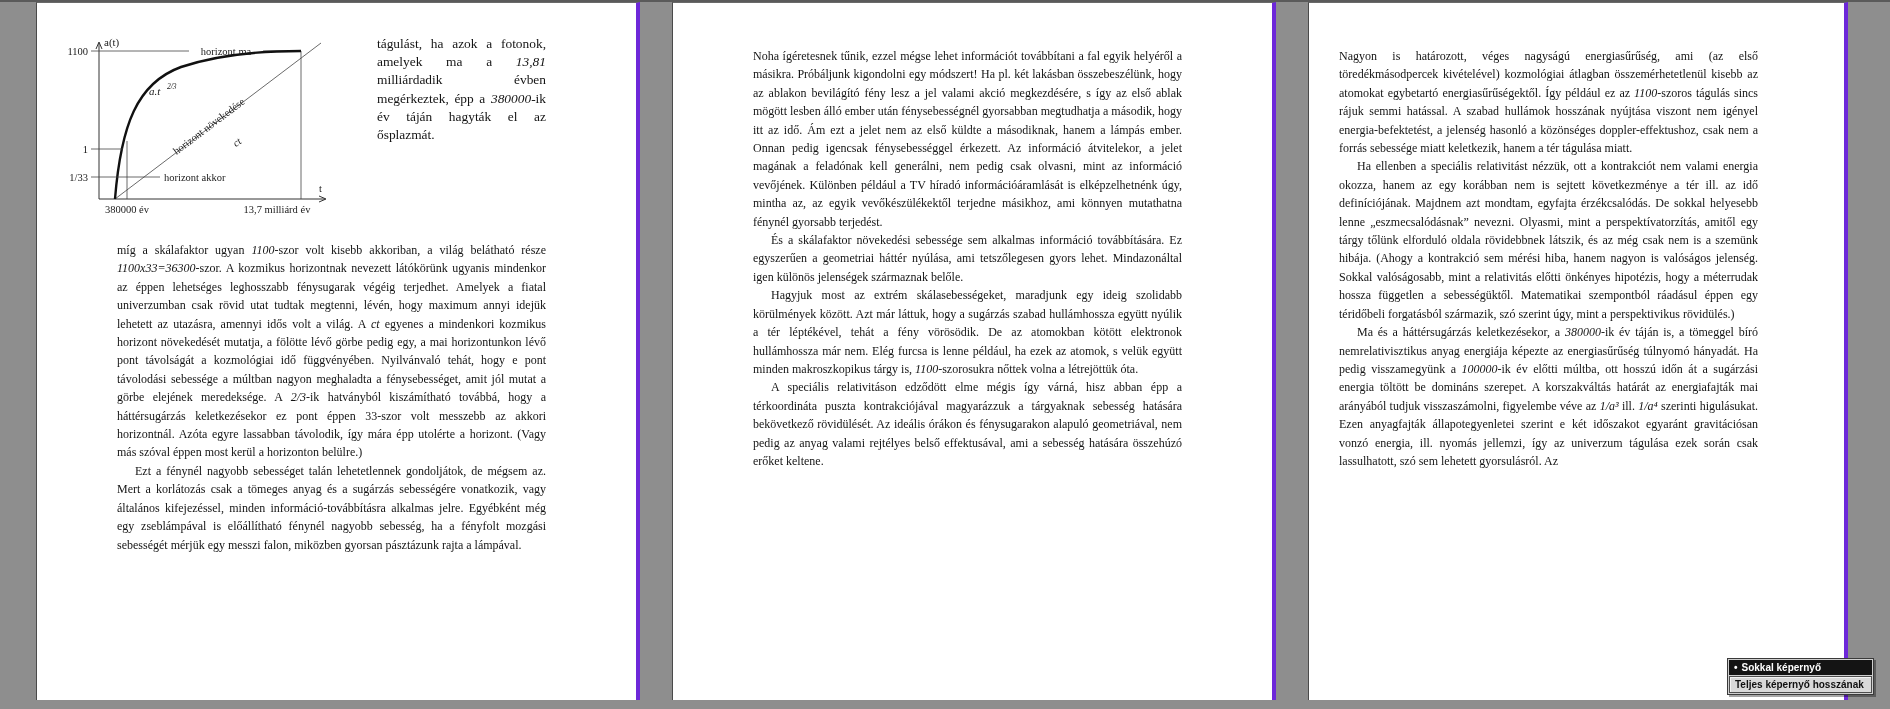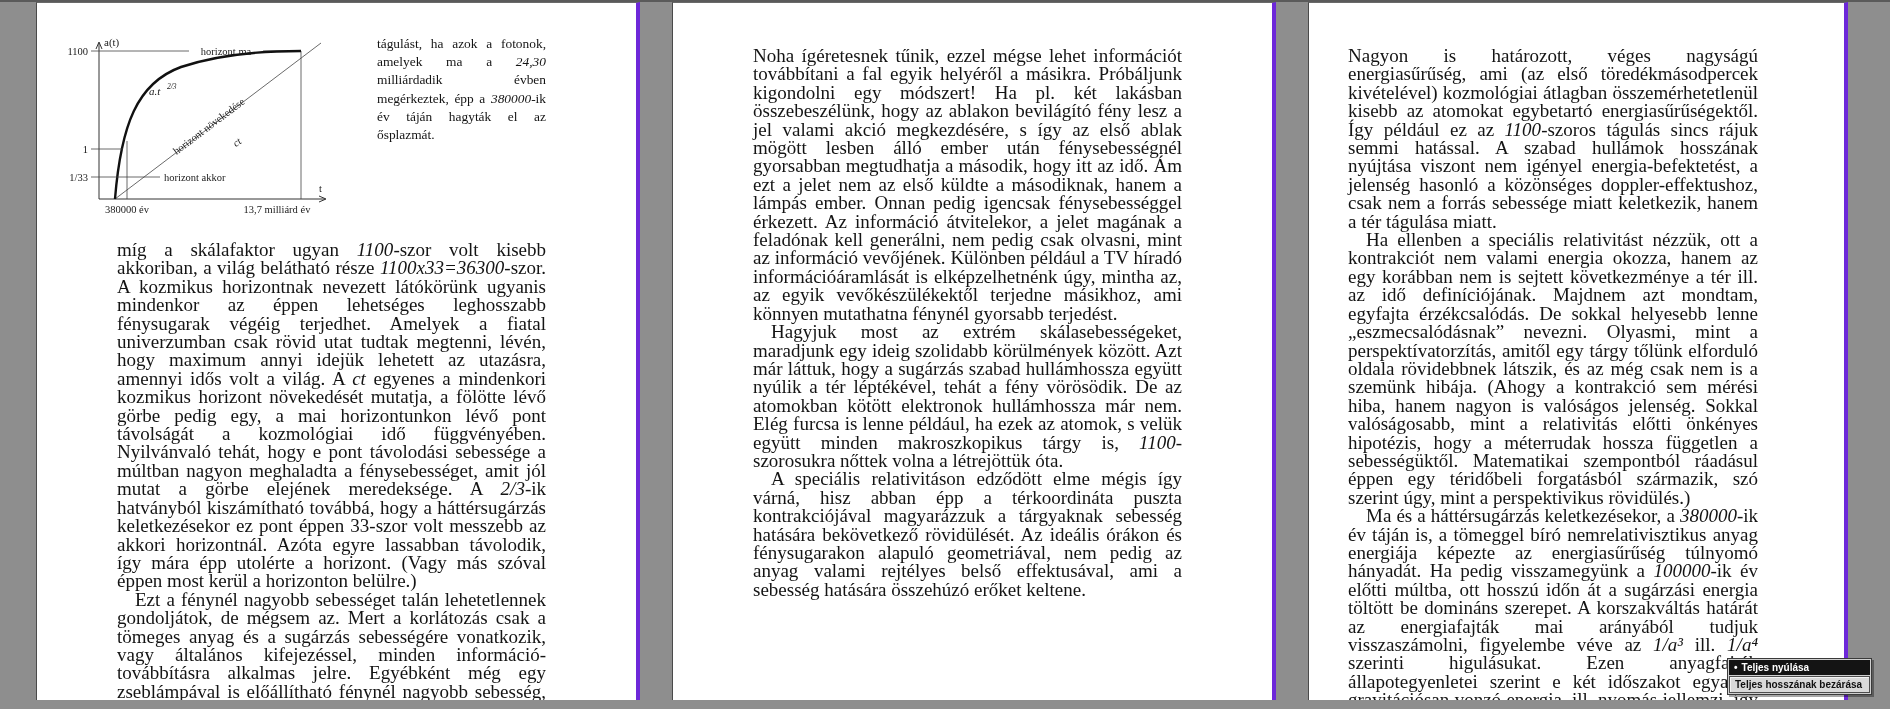--- a/index.html
+++ b/index.html
@@ -13,25 +13,25 @@
 
   .page{
     position:absolute;top:2px;height:698px;background:#ffffff;
     box-sizing:border-box;color:#141414;
     border-left:1px solid #4a4a4a;border-top:1px solid #6a6a6a;
     border-right:4px solid #6d28d9;
     overflow:hidden;
   }
   .page1{left:36px;width:604px;padding:26px 90px 0 80px;}
   .page2{left:672px;width:604px;padding:44px 90px 0 80px;}
-  .page3{left:1308px;width:540px;padding:44px 86px 0 39px;}
+  .page3{left:1308px;width:540px;padding:44px 86px 0 30px;}
 
   .para{
     margin:0;text-align:justify;
-    font-size:19px;line-height:18.4px;
+    font-size:12px;line-height:18.4px;
     hyphens:none;
   }
   .ind{text-indent:18px;}
   .ind8{text-indent:8px;}
 
   .p1-top{display:flex;align-items:flex-start;min-height:212px;}
   .figure{margin-left:-54px;flex:0 0 auto;}
   .sidecol{flex:1 1 auto;margin-left:44px;margin-top:6px;}
   .sidecol .para{font-size:13.4px;line-height:18.2px;}
 
@@ -89,40 +89,41 @@
         <text class="it" x="86" y="66" font-size="11">a.t</text>
         <text class="it" x="104" y="60" font-size="7.5">2/3</text>
         <text transform="translate(148,100) rotate(-37)" font-size="10.5" text-anchor="middle">horizont növekedése</text>
         <text class="it" transform="translate(176,116) rotate(-37)" font-size="10.5" text-anchor="middle">ct</text>
         <text x="101" y="152" font-size="10.5">horizont akkor</text>
         <text x="64" y="184" font-size="10.5" text-anchor="middle">380000 év</text>
         <text x="214" y="184" font-size="10.5" text-anchor="middle">13,7 milliárd év</text>
         <text x="256" y="163" font-size="10.5">t</text>
       </svg>
       <div class="sidecol">
-        <p class="para">tágulást, ha azok a fotonok, amelyek ma a <i>24,30</i> milliárdadik évben megérkeztek, épp a <i>380000</i>-ik év táján hagyták el az ősplazmát.</p>
+        <p class="para">tágulást, ha azok a fotonok, amelyek ma a <i>13,81</i> milliárdadik évben megérkeztek, épp a <i>380000</i>-ik év táján hagyták el az ősplazmát.</p>
       </div>
     </div>
     <p class="para">míg a skálafaktor ugyan <i>1100</i>-szor volt kisebb akkoriban, a világ belátható része <i>1100x33=36300</i>-szor. A kozmikus horizontnak nevezett látókörünk ugyanis mindenkor az éppen lehetséges leghosszabb fénysugarak végéig terjedhet. Amelyek a fiatal univerzumban csak rövid utat tudtak megtenni, lévén, hogy maximum annyi idejük lehetett az utazásra, amennyi idős volt a világ. A <i>ct</i> egyenes a mindenkori kozmikus horizont növekedését mutatja, a fölötte lévő görbe pedig egy, a mai horizontunkon lévő pont távolságát a kozmológiai idő függvényében. Nyilvánvaló tehát, hogy e pont távolodási sebessége a múltban nagyon meghaladta a fénysebességet, amit jól mutat a görbe elejének meredeksége. A <i>2/3</i>-ik hatványból kiszámítható továbbá, hogy a háttérsugárzás keletkezésekor ez pont éppen 33-szor volt messzebb az akkori horizontnál. Azóta egyre lassabban távolodik, így mára épp utolérte a horizont. (Vagy más szóval éppen most kerül a horizonton belülre.)</p>
     <p class="para ind">Ezt a fénynél nagyobb sebességet talán lehetetlennek gondoljátok, de mégsem az. Mert a korlátozás csak a tömeges anyag és a sugárzás sebességére vonatkozik, vagy általános kifejezéssel, minden információ-továbbításra alkalmas jelre. Egyébként még egy zseblámpával is előállítható fénynél nagyobb sebesség, ha a fényfolt mozgási sebességét mérjük egy messzi falon, miközben gyorsan pásztázunk rajta a lámpával.</p>
   </div>
 
   <div class="page page2">
     <p class="para">Noha ígéretesnek tűnik, ezzel mégse lehet információt továbbítani a fal egyik helyéről a másikra. Próbáljunk kigondolni egy módszert! Ha pl. két lakásban összebeszélünk, hogy az ablakon bevilágító fény lesz a jel valami akció megkezdésére, s így az első ablak mögött lesben álló ember után fénysebességnél gyorsabban megtudhatja a második, hogy itt az idő. Ám ezt a jelet nem az első küldte a másodiknak, hanem a lámpás ember. Onnan pedig igencsak fénysebességgel érkezett. Az információ átvitelekor, a jelet magának a feladónak kell generálni, nem pedig csak olvasni, mint az információ vevőjének. Különben például a TV híradó információáramlását is elképzelhetnénk úgy, mintha az, az egyik vevőkészülékektől terjedne másikhoz, ami könnyen mutathatna fénynél gyorsabb terjedést.</p>
+    <p class="para ind">És a skálafaktor növekedési sebessége sem alkalmas információ továbbítására. Ez egyszerűen a geometriai háttér nyúlása, ami tetszőlegesen gyors lehet. Mindazonáltal igen különös jelenségek származnak belőle.</p>
     <p class="para ind">Hagyjuk most az extrém skálasebességeket, maradjunk egy ideig szolidabb körülmények között. Azt már láttuk, hogy a sugárzás szabad hullámhossza együtt nyúlik a tér léptékével, tehát a fény vörösödik. De az atomokban kötött elektronok hullámhossza már nem. Elég furcsa is lenne például, ha ezek az atomok, s velük együtt minden makroszkopikus tárgy is, <i>1100</i>-szorosukra nőttek volna a létrejöttük óta.</p>
     <p class="para ind">A speciális relativitáson edződött elme mégis így várná, hisz abban épp a térkoordináta puszta kontrakciójával magyarázzuk a tárgyaknak sebesség hatására bekövetkező rövidülését. Az ideális órákon és fénysugarakon alapuló geometriával, nem pedig az anyag valami rejtélyes belső effektusával, ami a sebesség hatására összehúzó erőket keltene.</p>
   </div>
 
   <div class="page page3">
     <p class="para">Nagyon is határozott, véges nagyságú energiasűrűség, ami (az első töredékmásodpercek kivételével) kozmológiai átlagban összemérhetetlenül kisebb az atomokat egybetartó energiasűrűségektől. Így például ez az <i>1100</i>-szoros tágulás sincs rájuk semmi hatással. A szabad hullámok hosszának nyújtása viszont nem igényel energia-befektetést, a jelenség hasonló a közönséges doppler-effektushoz, csak nem a forrás sebessége miatt keletkezik, hanem a tér tágulása miatt.</p>
     <p class="para ind">Ha ellenben a speciális relativitást nézzük, ott a kontrakciót nem valami energia okozza, hanem az egy korábban nem is sejtett következménye a tér ill. az idő definíciójának. Majdnem azt mondtam, egyfajta érzékcsalódás. De sokkal helyesebb lenne „eszmecsalódásnak” nevezni. Olyasmi, mint a perspektívatorzítás, amitől egy tárgy tőlünk elforduló oldala rövidebbnek látszik, és az még csak nem is a szemünk hibája. (Ahogy a kontrakció sem mérési hiba, hanem nagyon is valóságos jelenség. Sokkal valóságosabb, mint a relativitás előtti önkényes hipotézis, hogy a méterrudak hossza független a sebességüktől. Matematikai szempontból ráadásul éppen egy téridőbeli forgatásból származik, szó szerint úgy, mint a perspektivikus rövidülés.)</p>
     <p class="para ind">Ma és a háttérsugárzás keletkezésekor, a <i>380000</i>-ik év táján is, a tömeggel bíró nemrelativisztikus anyag energiája képezte az energiasűrűség túlnyomó hányadát. Ha pedig visszamegyünk a <i>100000</i>-ik év előtti múltba, ott hosszú időn át a sugárzási energia töltött be domináns szerepet. A korszakváltás határát az energiafajták mai arányából tudjuk visszaszámolni, figyelembe véve az <i>1/a³</i> ill. <i>1/a⁴</i> szerinti higulásukat. Ezen anyagfajták állapotegyenletei szerint e két időszakot egyaránt gravitációsan vonzó energia, ill. nyomás jellemzi, így az univerzum tágulása ezek során csak lassulhatott, szó sem lehetett gyorsulásról. Az</p>
   </div>
 
   <div class="fs-menu">
     <div class="fs-item fs-item-active">
-      <span class="fs-bullet">•</span><span>Teljes nyúlása</span>
+      <span class="fs-bullet">•</span><span>Sokkal képernyő</span>
     </div>
     <div class="fs-item fs-item-normal">
-      <span>Teljes hosszának bezárása</span>
+      <span>Teljes képernyő hosszának</span>
     </div>
   </div>
 </div>
 
 </body></html>

